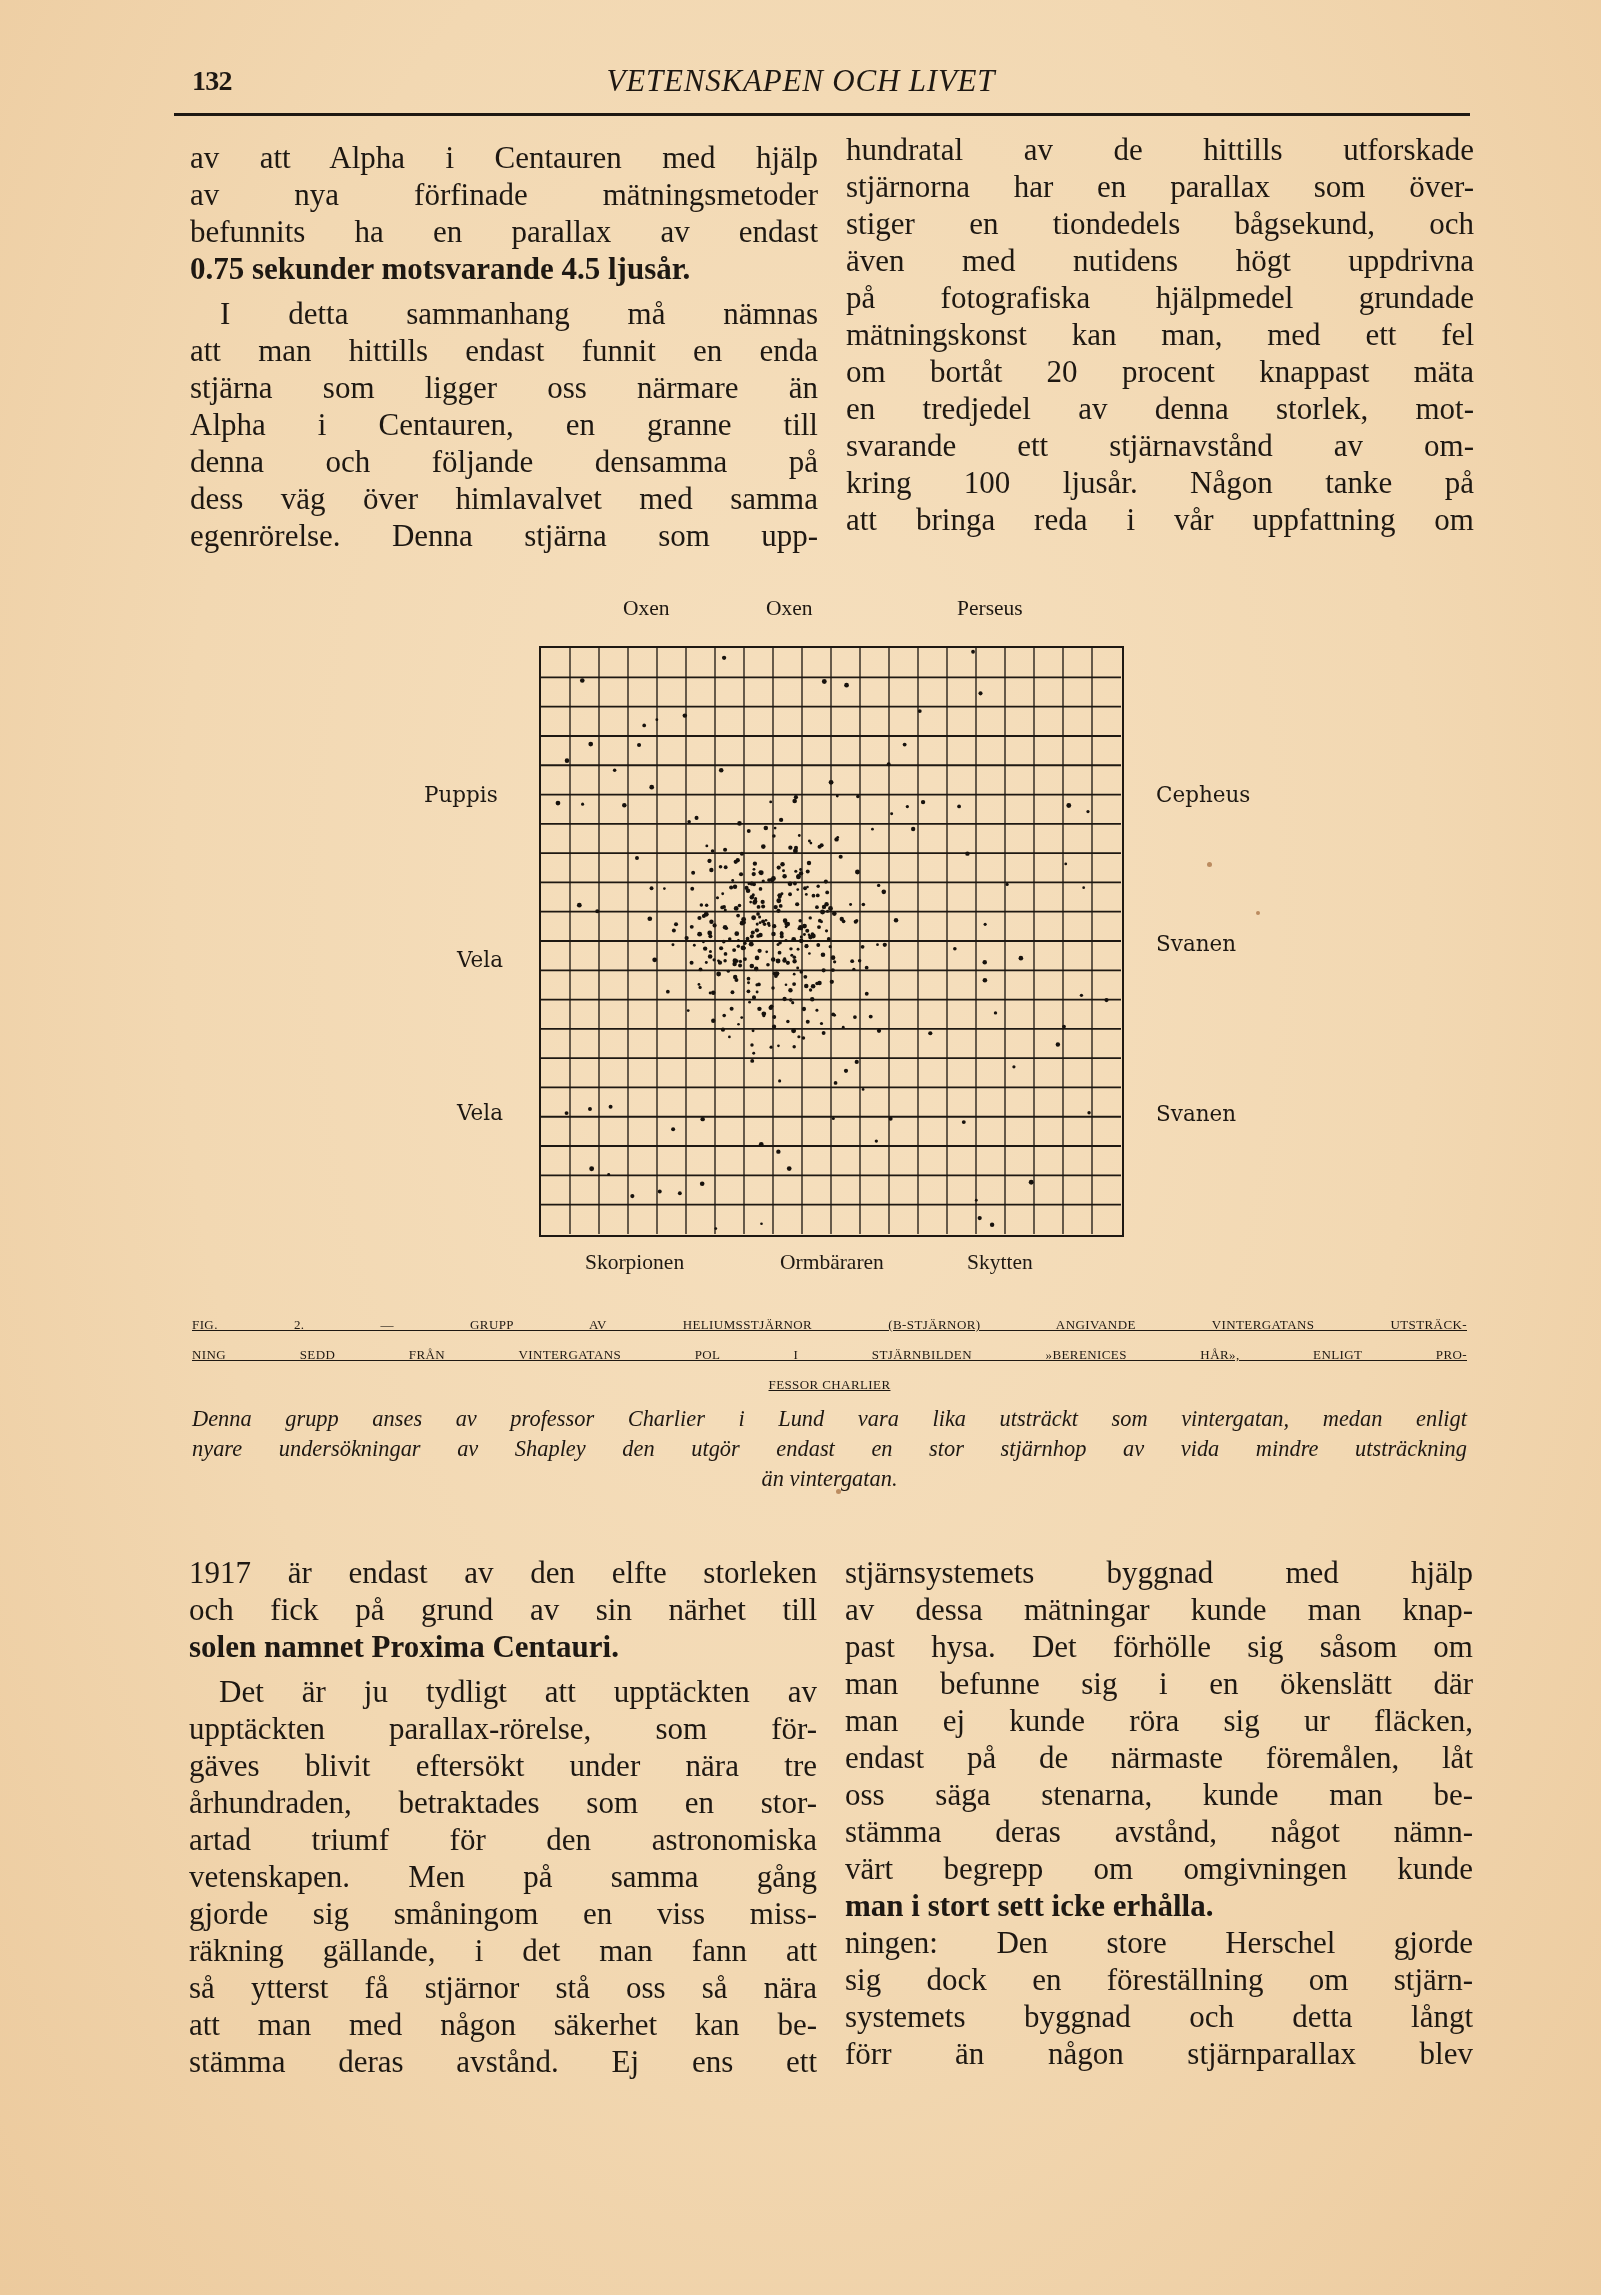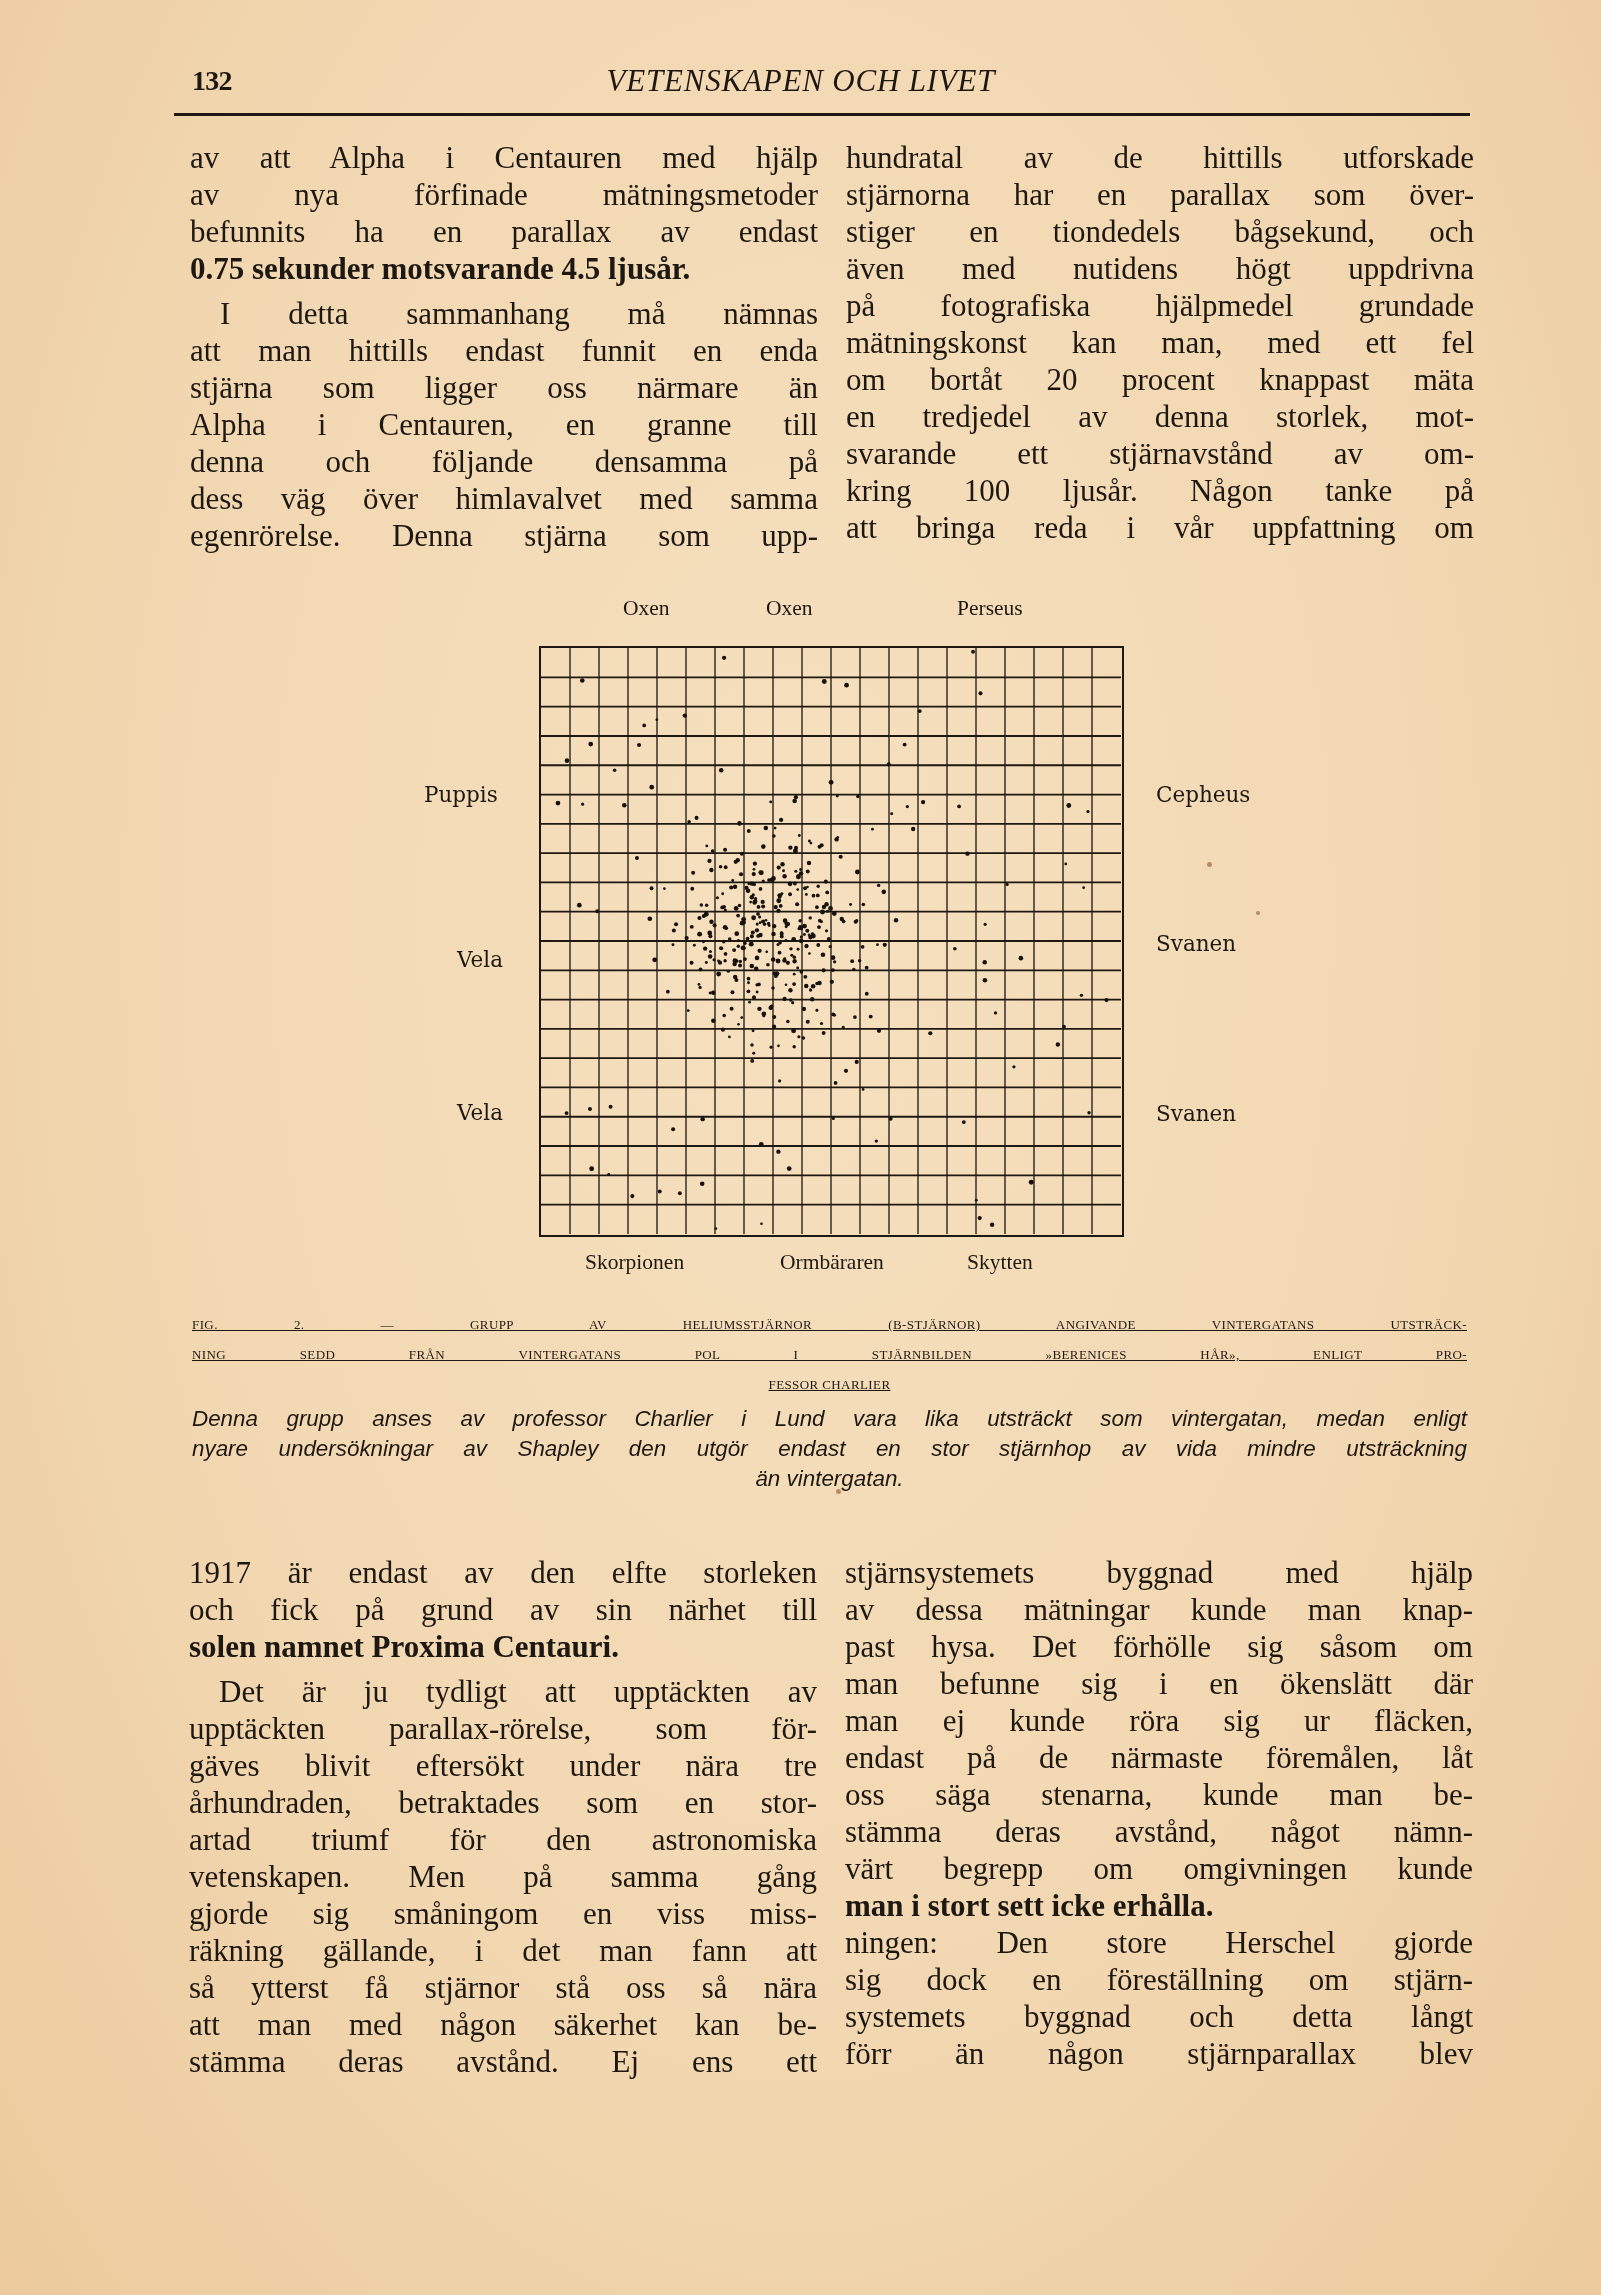--- a/index.html
+++ b/index.html
@@ -17,21 +17,21 @@
   .col .line { display:block; text-align:justify; text-align-last:justify; white-space:nowrap; }
   .col .line.last { text-align-last:left;font-weight:bold; }
   .col .indent { padding-left:30px;margin-top:8px; }
   .fig-label { font-size:21.5px; font-family:"Liberation Serif", serif; }
   .fig-label-side { font-size:21.5px; font-family:"DejaVu Serif", serif; }
   .grid { left:539px; top:646px; width:585px; height:591px; border:2.5px solid #1e1812; box-sizing:border-box; }
   .grid svg { position:absolute; left:0; top:0; }
   .caption-title { left:192px; top:1310px; width:1275px; font-size:13px; line-height:30px; font-family:"Liberation Serif", serif; text-align:justify; text-align-last:center; letter-spacing:0.4px; font-variant:small-caps;text-decoration:underline; }
   .caption-title .cl { display:block; text-align:justify; text-align-last:justify; white-space:nowrap; }
   .caption-title .cl.center { text-align:center; text-align-last:center; }
-  .caption-body { left:192px; top:1404px; width:1275px; font-size:22.4px; line-height:30px; font-style:italic; font-family:Liberation Sans, sans-serif; }
+  .caption-body { left:192px; top:1404px; width:1275px; font-size:22.4px; line-height:30px; font-style:italic; font-family:Liberation Serif, serif; }
   .caption-body .cl { display:block; text-align:justify; text-align-last:justify; white-space:nowrap; }
   .caption-body .cl.center { text-align:center; text-align-last:center; }
   .speck { position:absolute; border-radius:50%; background:#a36a3a; opacity:0.7; }
 </style>
 </head>
 <body>
 
 <div class="abs page-num">132</div>
 <div class="abs running-head">VETENSKAPEN OCH LIVET</div>
 <div class="abs rule"></div>
@@ -42,21 +42,21 @@
     <span class="line">befunnits ha en parallax av endast</span>
     <span class="line last">0.75 sekunder motsvarande 4.5 ljusår.</span>
     <span class="line indent">I detta sammanhang må nämnas</span>
     <span class="line">att man hittills endast funnit en enda</span>
     <span class="line">stjärna som ligger oss närmare än</span>
     <span class="line">Alpha i Centauren, en granne till</span>
     <span class="line">denna och följande densamma på</span>
     <span class="line">dess väg över himlavalvet med samma</span>
     <span class="line">egenrörelse. Denna stjärna som upp-</span>
   </div>
-<div class="abs col" id="col-tr" style="left:846px; top:139px;">
+<div class="abs col" id="col-tr" style="left:846px; top:131px;">
     <span class="line">hundratal av de hittills utforskade</span>
     <span class="line">stjärnorna har en parallax som över-</span>
     <span class="line">stiger en tiondedels bågsekund, och</span>
     <span class="line">även med nutidens högt uppdrivna</span>
     <span class="line">på fotografiska hjälpmedel grundade</span>
     <span class="line">mätningskonst kan man, med ett fel</span>
     <span class="line">om bortåt 20 procent knappast mäta</span>
     <span class="line">en tredjedel av denna storlek, mot-</span>
     <span class="line">svarande ett stjärnavstånd av om-</span>
     <span class="line">kring 100 ljusår. Någon tanke på</span>

